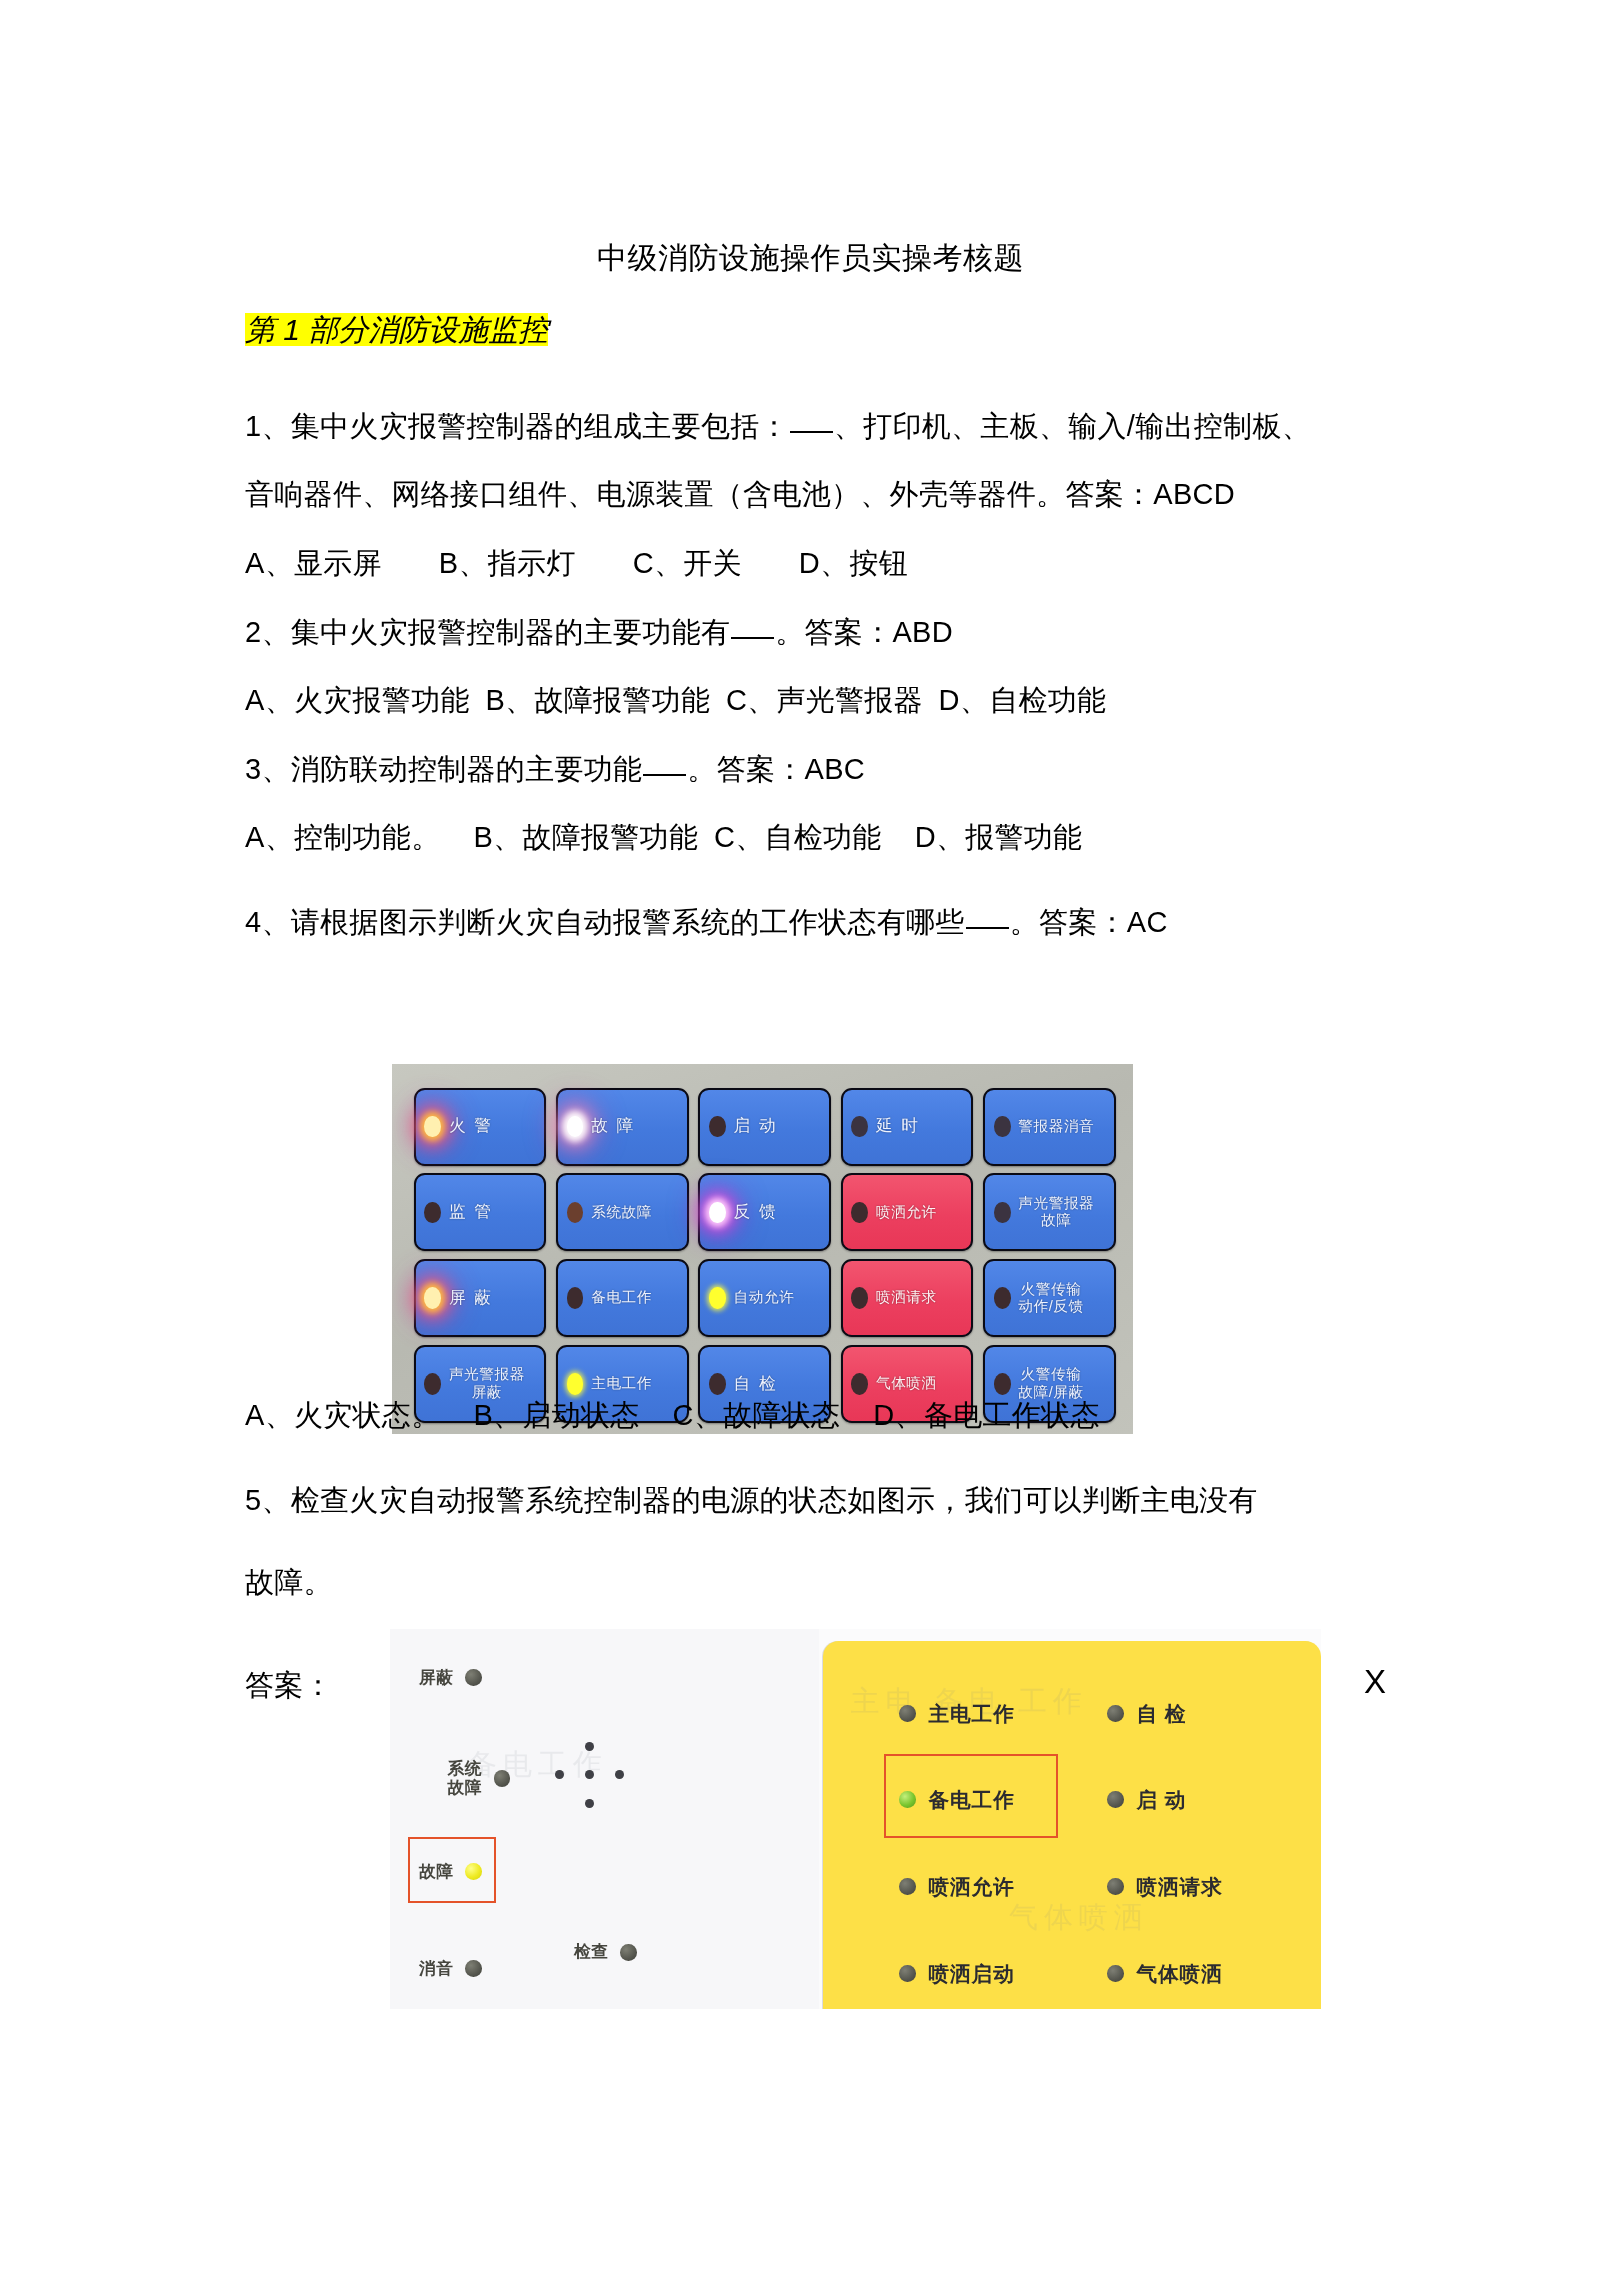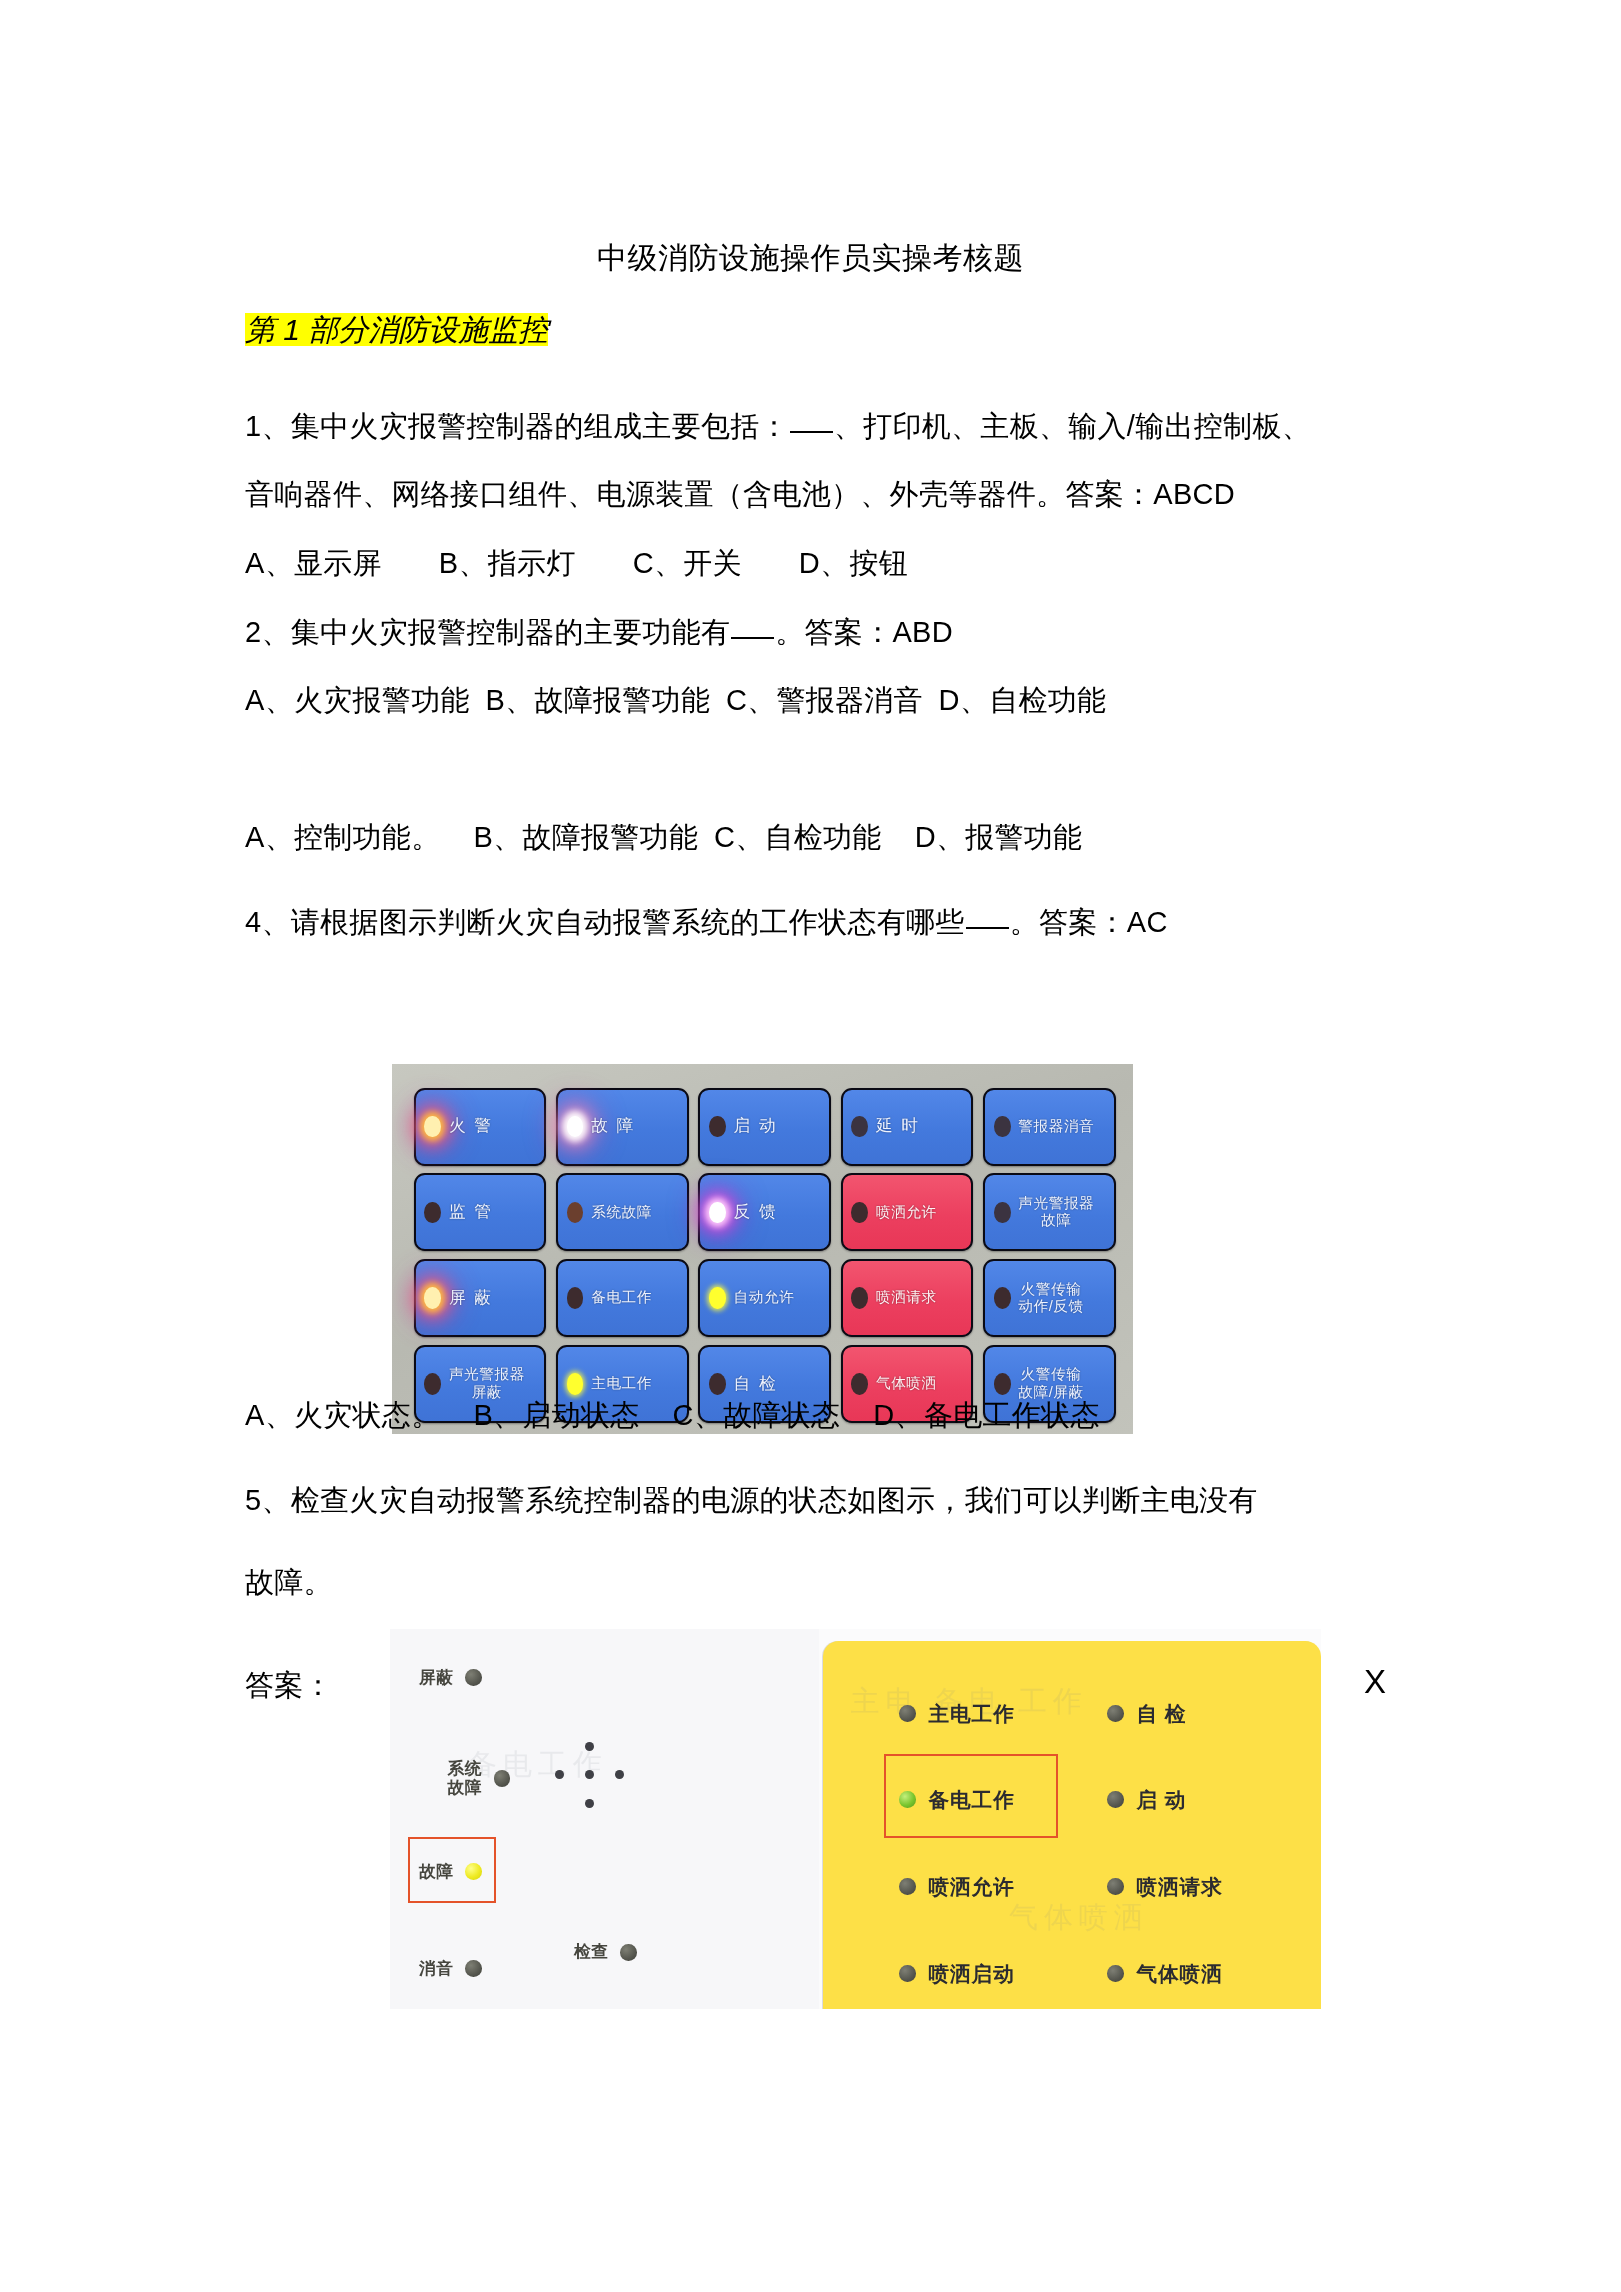--- a/index.html
+++ b/index.html
@@ -277,23 +277,26 @@
   </div>
   <div class="para" style="top:544px;">
     <span>A、显示屏</span><span class="sp-lg"></span><span>B、指示灯</span><span class="sp-lg"></span><span>C、开关</span><span class="sp-lg"></span><span>D、按钮</span>
   </div>
   <div class="para" style="top:475px;">音响器件、网络接口组件、电源装置（含电池）、外壳等器件。答案：ABCD</div>
 
   <div class="para" style="top:613px;">
     <span>2、集中火灾报警控制器的主要功能有</span><span class="blank-line"></span><span>。答案：ABD</span>
   </div>
   <div class="para" style="top:681px;">
-    <span>A、火灾报警功能</span><span class="sp-sm"></span><span>B、故障报警功能</span><span class="sp-sm"></span><span>C、警报器消音</span><span class="sp-sm"></span><span>D、自检功能</span>
-  </div>
-
+    <span>A、火灾报警功能</span><span class="sp-sm"></span><span>B、故障报警功能</span><span class="sp-sm"></span><span>C、声光警报器</span><span class="sp-sm"></span><span>D、自检功能</span>
+  </div>
+
+  <div class="para" style="top:750px;">
+    <span>3、消防联动控制器的主要功能</span><span class="blank-line"></span><span>。答案：ABC</span>
+  </div>
   <div class="para" style="top:818px;">
     <span>A、控制功能。</span><span class="sp-md"></span><span>B、故障报警功能</span><span class="sp-sm"></span><span>C、自检功能</span><span class="sp-md"></span><span>D、报警功能</span>
   </div>
 
   <div class="para" style="top:887px;margin-top:16px;">
     <span>4、请根据图示判断火灾自动报警系统的工作状态有哪些</span><span class="blank-line"></span><span>。答案：AC</span>
   </div>
 
   <div class="fig1">
     <div class="fig1-grid">

